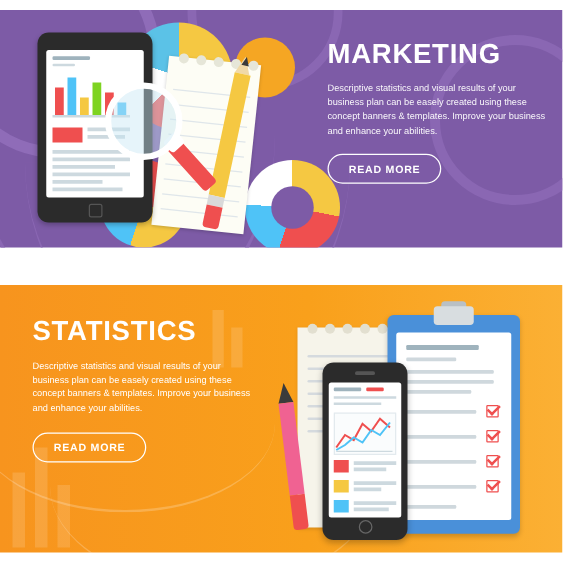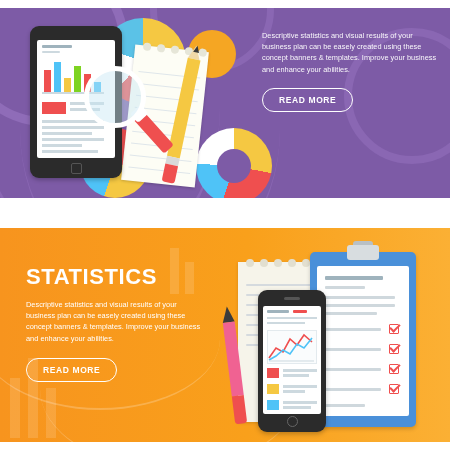--- a/index.html
+++ b/index.html
@@ -88,21 +88,21 @@
 
   
   .banner2{
     position:absolute;left:0;top:228px;width:450px;height:214px;
     background:linear-gradient(90deg,#f7941e 0%, #f9a01b 55%, #fbb034 100%);
     overflow:hidden;
   }
   .b2-wave{position:absolute;border-bottom:2px solid rgba(255,255,255,.22);border-radius:50%;}
   .b2-bar{position:absolute;background:rgba(255,255,255,.14);}
   .b2-text{position:absolute;left:26px;top:24px;width:176px;color:#fff;}
-  .b2-title{font-size:22px;font-weight:bold;letter-spacing:.6px;margin:12px 0 9px 0;}
+  .b2-title{font-size:22px;font-weight:bold;letter-spacing:.6px;margin:0 0 9px 0;}
   .b2-body{font-size:7.4px;line-height:11.2px;margin:0 0 14px 0;}
 
   
   .clipboard{
     position:absolute;left:310px;top:252px;width:106px;height:175px;
     background:#4a90d9;border-radius:5px;box-shadow:0 2px 4px rgba(0,0,0,.18);
   }
   .clip-paper{position:absolute;left:7px;top:14px;width:92px;height:150px;background:#fff;border-radius:2px;}
   .clip-top{position:absolute;left:37px;top:-7px;width:32px;height:15px;background:#d8dde0;border-radius:3px;}
   .clip-top2{position:absolute;left:43px;top:-11px;width:20px;height:8px;background:#b9c0c5;border-radius:3px 3px 0 0;}
@@ -205,20 +205,21 @@
       <div class="tablet-home"></div>
     </div>
 
     <div class="magnifier">
       <div class="mag-handle"></div>
       <div class="mag-handle-tip"></div>
       <div class="mag-glass"></div>
     </div>
 
     <div class="b1-text">
+      <h1 class="b1-title">MARKETING</h1>
       <p class="b1-body">Descriptive statistics and visual results of your business plan can be easely created using these concept banners &amp; templates. Improve your business and enhance your abilities.</p>
       <div class="btn">READ MORE</div>
     </div>
   </div>
 
   <div class="banner2">
 
     <div class="b2-wave" style="left:-20px;top:40px;width:240px;height:140px;"></div>
     <div class="b2-wave" style="left:40px;top:80px;width:260px;height:160px;"></div>
     <div class="b2-bar" style="left:10px;top:150px;width:10px;height:60px;"></div>

